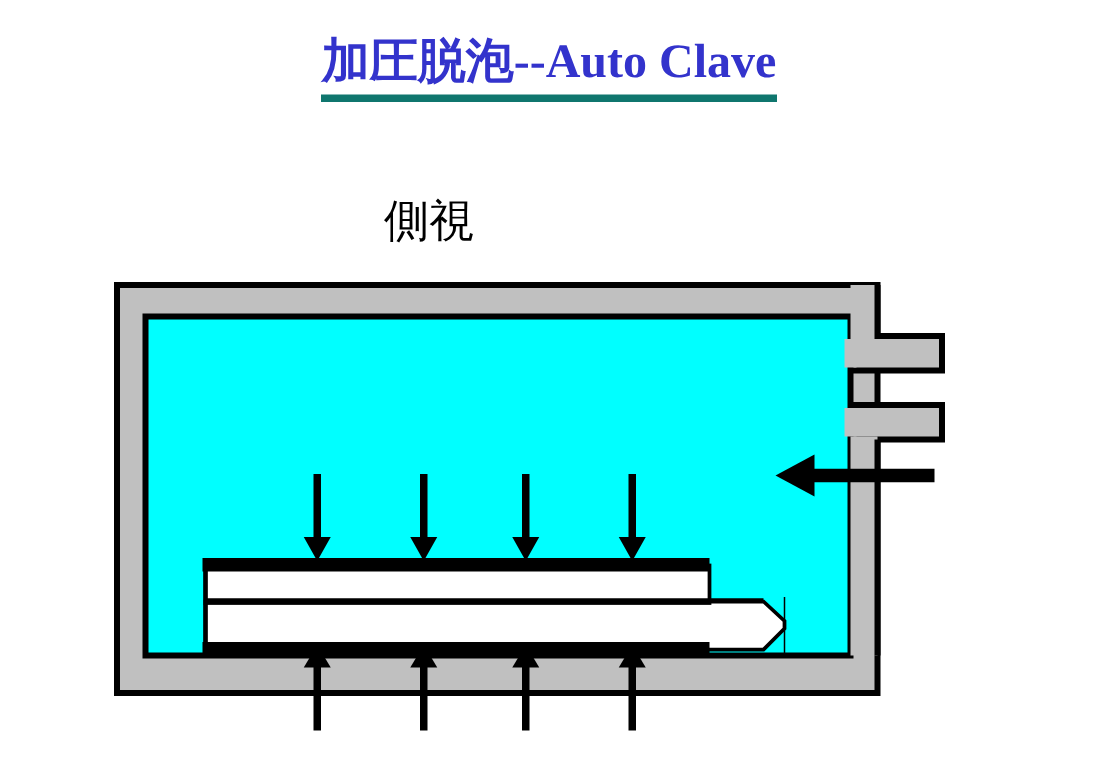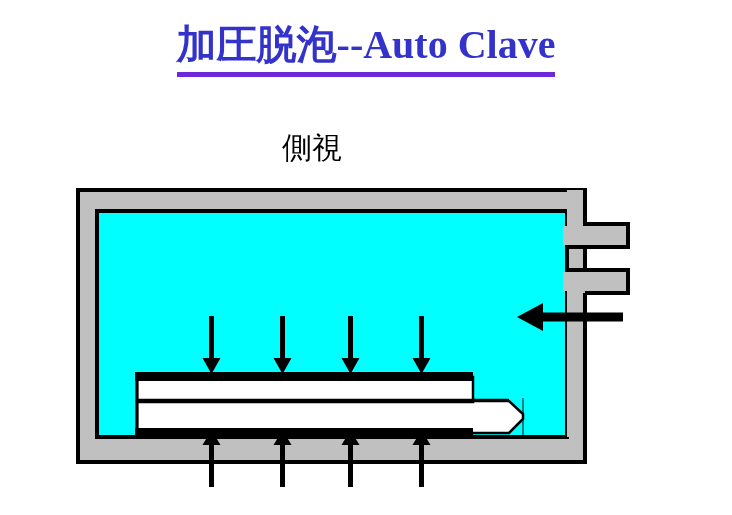--- a/index.html
+++ b/index.html
@@ -25,38 +25,37 @@
     position: absolute;
     left: 0;
     top: 22px;
     width: 732px;
     text-align: center;
   }
   #slide-title {
     display: inline-block;
     font-family: "Liberation Serif", serif;
     font-weight: bold;
-    font-size: 40px;
+    font-size: 32px;
     line-height: 1.16;
     color: #3333cc;
     letter-spacing: 0px;
     white-space: nowrap;
     padding-bottom: 4px;
-    border-bottom: 5px solid #6d28d9;
+    border-bottom: 5px solid #0f766e;
   }
   #subtitle {
     position: absolute;
     left: 256px;
     top: 131px;
     font-family: "Liberation Serif", serif;
     font-size: 30px;
     line-height: 1.1;
     color: #000000;
     white-space: nowrap;
-    margin-left: 26px;
   }
   #diagram-wrap {
     position: absolute;
     left: 0;
     top: 0;
     width: 732px;
     height: 515px;
   }
   svg { display: block; }
 </style>

